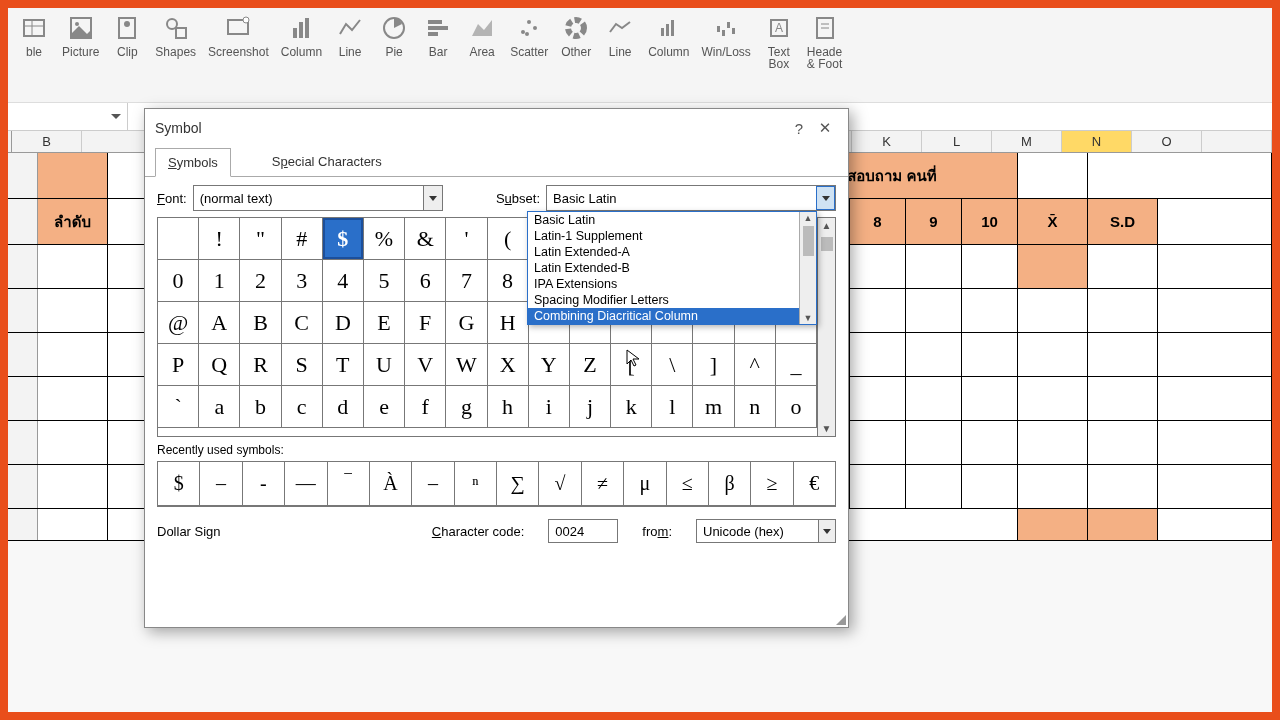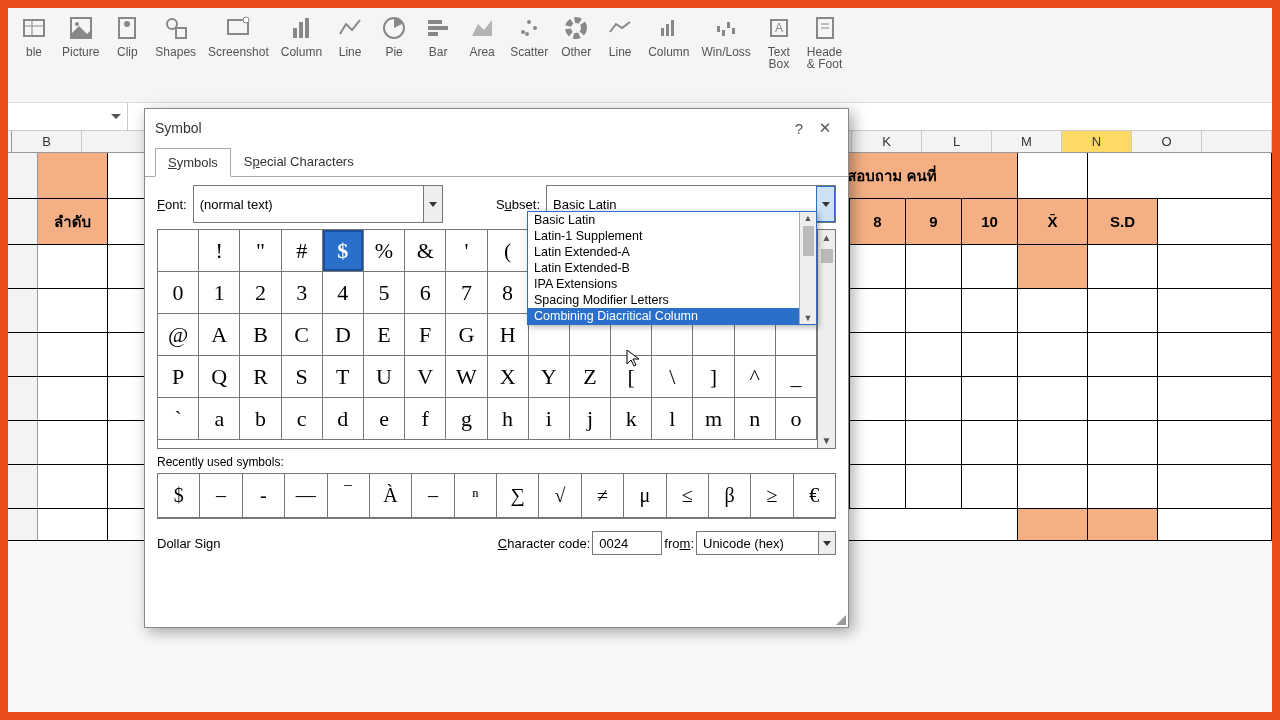--- a/index.html
+++ b/index.html
@@ -33,50 +33,50 @@
   .cell { flex:0 0 70px; border-right:1px solid #000; display:flex; align-items:center; justify-content:center; font-size:15px; background:#fff;}
   .hdr { background:#f4b084; font-weight:bold; }
   .highlight-cell { background:#f4b084; }
   
   
   .dialog { position:absolute; left:136px; top:100px; width:705px; height:520px; background:#fff; border:1px solid #888; box-shadow: 4px 4px 14px rgba(0,0,0,0.35); display:flex; flex-direction:column; }
   .dlg-title { display:flex; align-items:center; padding:6px 10px; font-size:14px; color:#333; }
   .dlg-spacer { flex:1; }
   .dlg-help, .dlg-close { width:26px; height:26px; display:flex; align-items:center; justify-content:center; font-size:15px; color:#555; cursor:pointer; }
   
-  .dlg-tabs { display:flex; border-bottom:1px solid #aaa; padding:0 10px; }
+  .dlg-tabs { display:flex; border-bottom:1px solid #aaa; padding:0 10px;gap:28px; }
   .dlg-tab { padding:6px 12px; font-size:13px; color:#333; cursor:pointer; border:1px solid transparent; border-bottom:none; }
   .dlg-tab.active { border-color:#aaa; border-bottom:1px solid #fff; background:#fff; position:relative; top:1px; }
   .dlg-tab .ul { text-decoration: underline; }
   
   .dlg-body { padding:8px 12px; flex:1; display:flex; flex-direction:column; position:relative;}
   .row-form { display:flex; align-items:center; gap:6px; margin-bottom:6px; }
   .lblf { font-size:13px; }
   .lblf .ul { text-decoration:underline; }
-  .combo { position:relative; display:flex; align-items:center; border:1px solid #777; height:38px; background:#fff;}
+  .combo { position:relative; display:flex; align-items:center; border:1px solid #777; height:26px; background:#fff;}
   .combo input { border:none; outline:none; font-size:13px; padding:0 6px; width:100%; background:transparent;}
   .combo .cbtn { width:20px; height:100%; border-left:1px solid #777; display:flex; align-items:center; justify-content:center; background:#eee; cursor:pointer;}
   .cbtn.active { background:#cfe2f3; border:1px solid #2a6fc9;}
   .tri { width:0;height:0;border-left:4px solid transparent;border-right:4px solid transparent;border-top:5px solid #333;}
   
   
   .grid-wrap { position:relative; border:1px solid #777; height:220px; display:flex; }
   .sym-grid { flex:1; display:grid; grid-template-columns: repeat(16, 1fr); grid-auto-rows: 42px; }
   .sym { border-right:1px solid #777; border-bottom:1px solid #777; display:flex; align-items:center; justify-content:center; font-size:22px; font-family: "Times New Roman", serif; cursor:pointer; background:#fff;}
   .sym.selected { background:#2a6fc9; color:#fff; font-weight:bold; box-shadow: inset 0 0 0 2px #1b4f9c;}
   .grid-scroll { width:18px; background:#eee; border-left:1px solid #777; display:flex; flex-direction:column; align-items:center;}
   .grid-scroll .arr { font-size:10px; color:#555; padding:2px 0;}
   .grid-scroll .thumb { width:12px; height:14px; background:#bbb; margin-top:4px;}
   .grid-scroll .fill { flex:1;}
   
   .recent-lbl { font-size:12px; margin:6px 0 4px; }
   .recent-grid { display:grid; grid-template-columns: repeat(16, 1fr); border:1px solid #777; border-right:none; height:46px;}
   .recent-grid .sym { font-size:20px; }
   
-  .char-row { display:flex; align-items:center; gap:2px; margin-top:12px; }
+  .char-row { display:flex; align-items:center; gap:24px; margin-top:12px; }
   .char-row .combo { height:24px; }
   .char-row .combo.small { width:60px; }
   
   .dlg-footer { display:flex; justify-content:flex-end; gap:10px; padding:10px 14px; }
   .btn { min-width:76px; height:28px; border:1px solid #888; background:#f0f0f0; font-size:13px; cursor:pointer;}
   .btn.primary { border:2px solid #2a6fc9; }
   .btn .ul { text-decoration: underline;}
   
   
   .dropdown { position:absolute; left:370px; top:26px; width:290px; border:1px solid #2a6fc9; background:#fff; z-index:10; box-shadow:2px 2px 6px rgba(0,0,0,0.3);}

